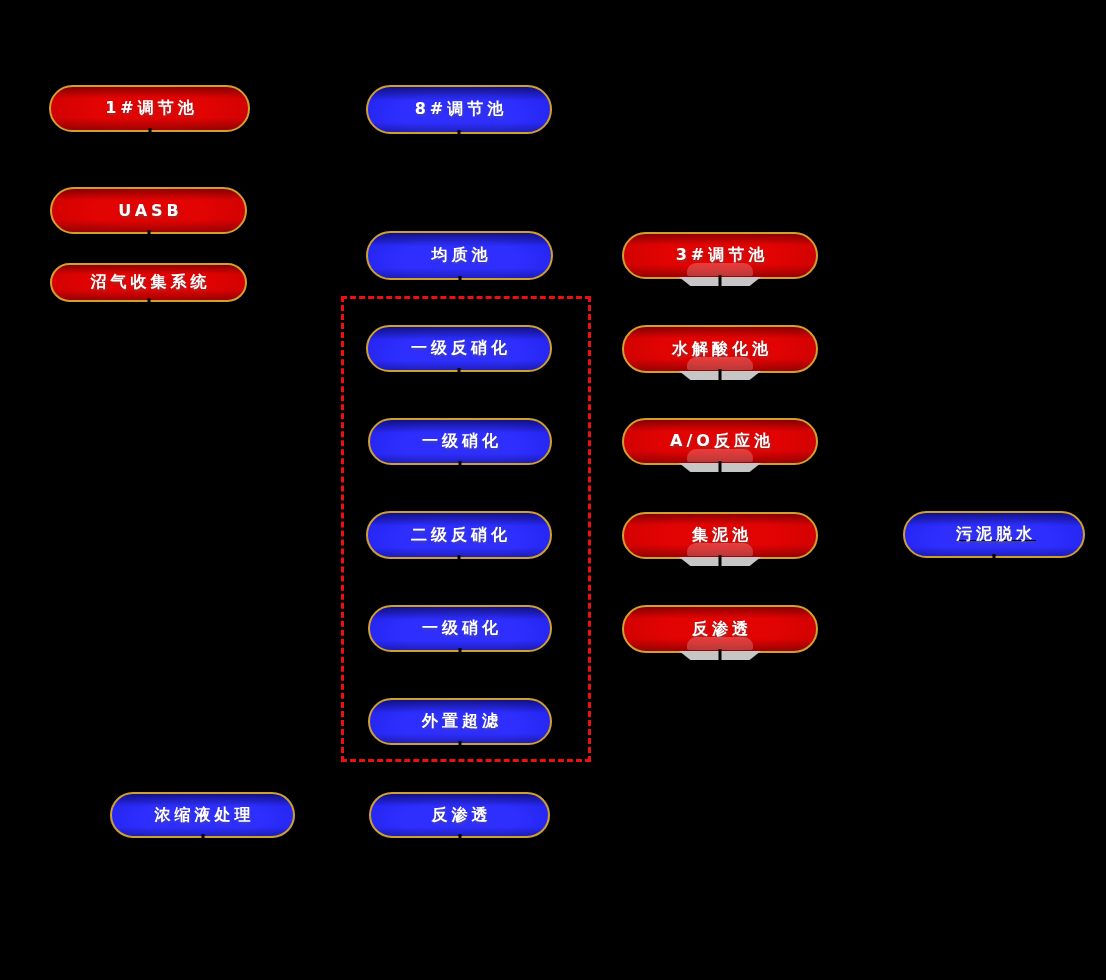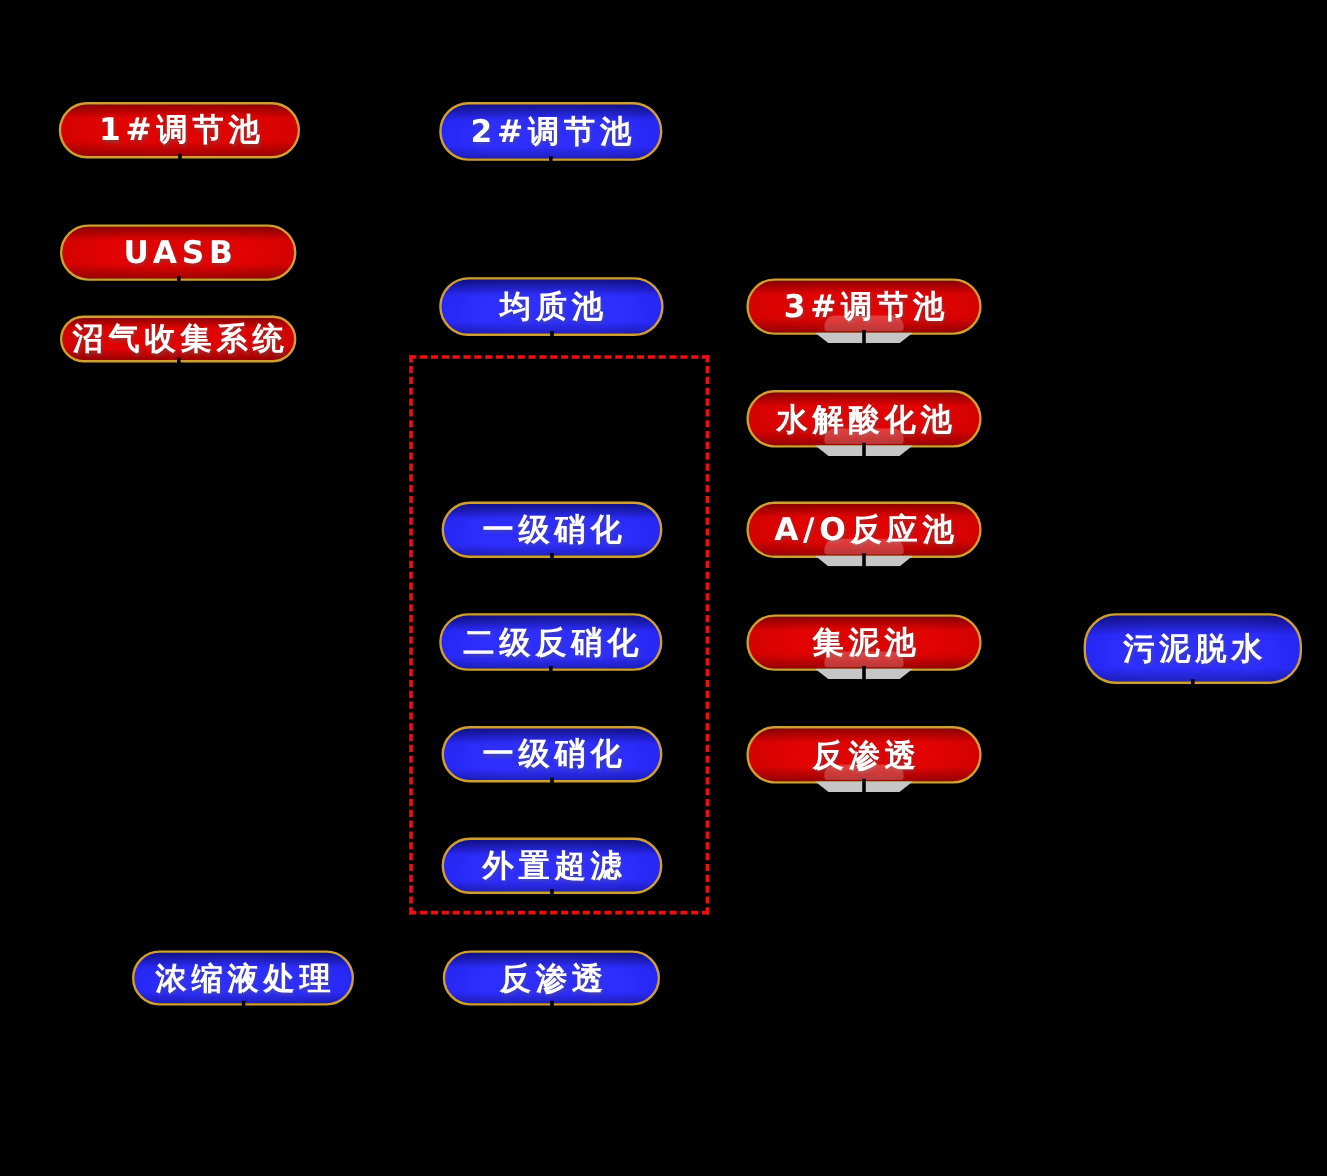--- a/index.html
+++ b/index.html
@@ -24,21 +24,21 @@
       linear-gradient(180deg, rgba(40,0,0,0.45) 0%, rgba(0,0,0,0) 26%, rgba(0,0,0,0) 72%, rgba(40,0,0,0.35) 100%),
       radial-gradient(ellipse 115% 170% at 50% 48%, #e20303 26%, #c90101 55%, #8d0000 82%, #4a0000 100%);
   }
   .node.blue{
     background:
       linear-gradient(180deg, rgba(0,0,40,0.55) 0%, rgba(0,0,0,0) 30%, rgba(0,0,0,0) 78%, rgba(0,0,40,0.30) 100%),
       radial-gradient(ellipse 115% 170% at 50% 60%, #2e2eff 28%, #2222ea 56%, #0c0ca8 86%, #000055 100%);
   }
   .node-label{
     color:#ffffff;
-    font-size:26px;
+    font-size:16px;
     font-weight:bold;
     letter-spacing:4px;
     text-indent:4px;
     white-space:nowrap;
     text-shadow:1px 2px 3px rgba(90,90,90,0.55);
   }
   .gloss{
     position:absolute;
     left:50%;bottom:1px;
     transform:translateX(-50%);
@@ -71,39 +71,43 @@
 </head>
 <body>
 
 <div id="canvas">
   <div id="dashed-box" style="left: 341px; top: 296px; width: 250px; height: 466px; border-color: rgb(238, 16, 16);"></div>
 <div class="node red" style="left: 49px; top: 85px; width: 201px; height: 47px; border-color: rgb(207, 160, 47);">
       <span class="node-label">1#调节池</span>
       <span class="tick"></span>
     </div>
     <div class="node blue" style="left: 366px; top: 85px; width: 186px; height: 49px; border-color: rgb(207, 160, 47);">
-      <span class="node-label">2#调节池</span>
+      <span class="node-label">8#调节池</span>
       <span class="tick"></span>
     </div>
     <div class="node red" style="left: 50px; top: 175px; width: 197px; height: 47px; border-color: rgb(207, 160, 47); margin-top: 12px;">
       <span class="node-label">UASB</span>
       <span class="tick"></span>
     </div>
     <div class="node blue" style="left: 366px; top: 231px; width: 187px; height: 49px; border-color: rgb(207, 160, 47);">
       <span class="node-label">均质池</span>
       <span class="tick"></span>
     </div>
     <div class="node red has-peek" style="left: 622px; top: 232px; width: 196px; height: 47px; border-color: rgb(207, 160, 47);">
       <span class="node-label">3#调节池</span>
       <span class="gloss"></span>
       <span class="peek" style="background: rgb(198, 198, 198);"></span>
       <span class="tick"></span>
     </div>
     <div class="node red" style="left: 50px; top: 263px; width: 197px; height: 39px; border-color: rgb(207, 160, 47); justify-content: center;">
       <span class="node-label">沼气收集系统</span>
+      <span class="tick"></span>
+    </div>
+    <div class="node blue" style="left: 366px; top: 325px; width: 186px; height: 47px; border-color: rgb(207, 160, 47);">
+      <span class="node-label">一级反硝化</span>
       <span class="tick"></span>
     </div>
     <div class="node red has-peek" style="left: 622px; top: 325px; width: 196px; height: 48px; border-color: rgb(207, 160, 47);">
       <span class="node-label">水解酸化池</span>
       <span class="gloss"></span>
       <span class="peek" style="background: rgb(198, 198, 198);"></span>
       <span class="tick"></span>
     </div>
     <div class="node blue" style="left: 368px; top: 418px; width: 184px; height: 47px; border-color: rgb(207, 160, 47);">
       <span class="node-label">一级硝化</span>
@@ -118,21 +122,21 @@
     <div class="node blue" style="left: 366px; top: 511px; width: 186px; height: 48px; border-color: rgb(207, 160, 47);">
       <span class="node-label">二级反硝化</span>
       <span class="tick"></span>
     </div>
     <div class="node red has-peek" style="left: 622px; top: 512px; width: 196px; height: 47px; border-color: rgb(207, 160, 47);">
       <span class="node-label">集泥池</span>
       <span class="gloss"></span>
       <span class="peek" style="background: rgb(198, 198, 198);"></span>
       <span class="tick"></span>
     </div>
-    <div class="node blue" style="left: 903px; top: 511px; width: 182px; height: 59px; border-color: rgb(207, 160, 47);">
+    <div class="node blue" style="left: 903px; top: 511px; width: 182px; height: 47px; border-color: rgb(207, 160, 47); text-decoration: underline;">
       <span class="node-label">污泥脱水</span>
       <span class="tick"></span>
     </div>
     <div class="node blue" style="left: 368px; top: 605px; width: 184px; height: 47px; border-color: rgb(207, 160, 47);">
       <span class="node-label">一级硝化</span>
       <span class="tick"></span>
     </div>
     <div class="node red has-peek" style="left: 622px; top: 605px; width: 196px; height: 48px; border-color: rgb(207, 160, 47);">
       <span class="node-label">反渗透</span>
       <span class="gloss"></span>

